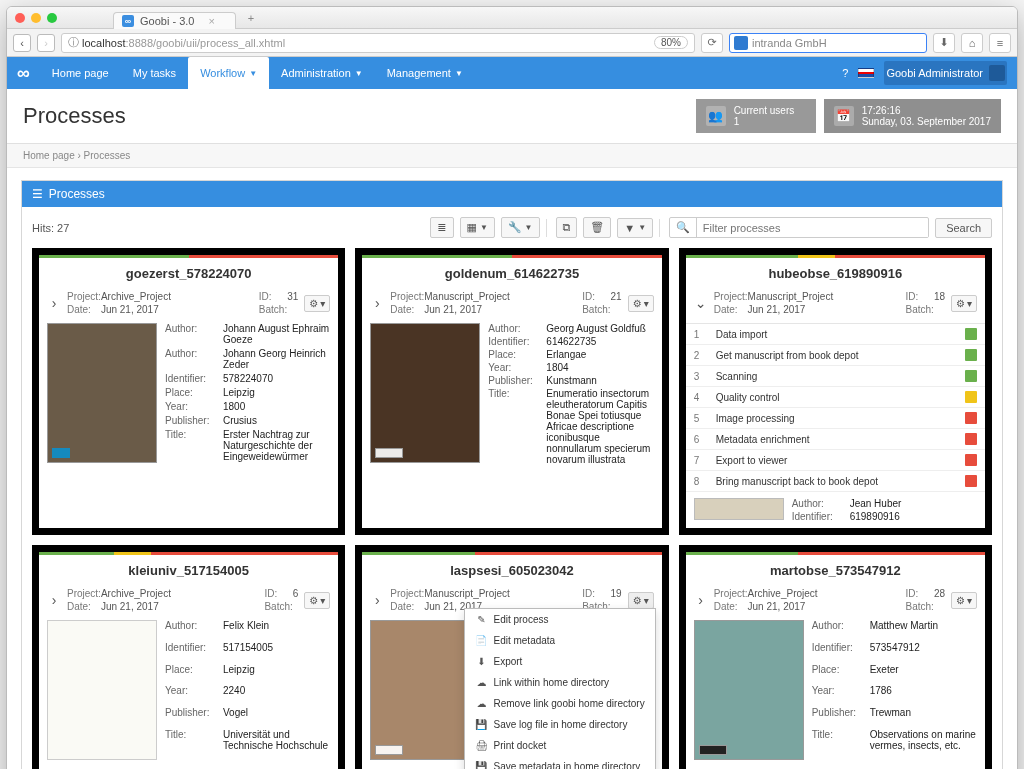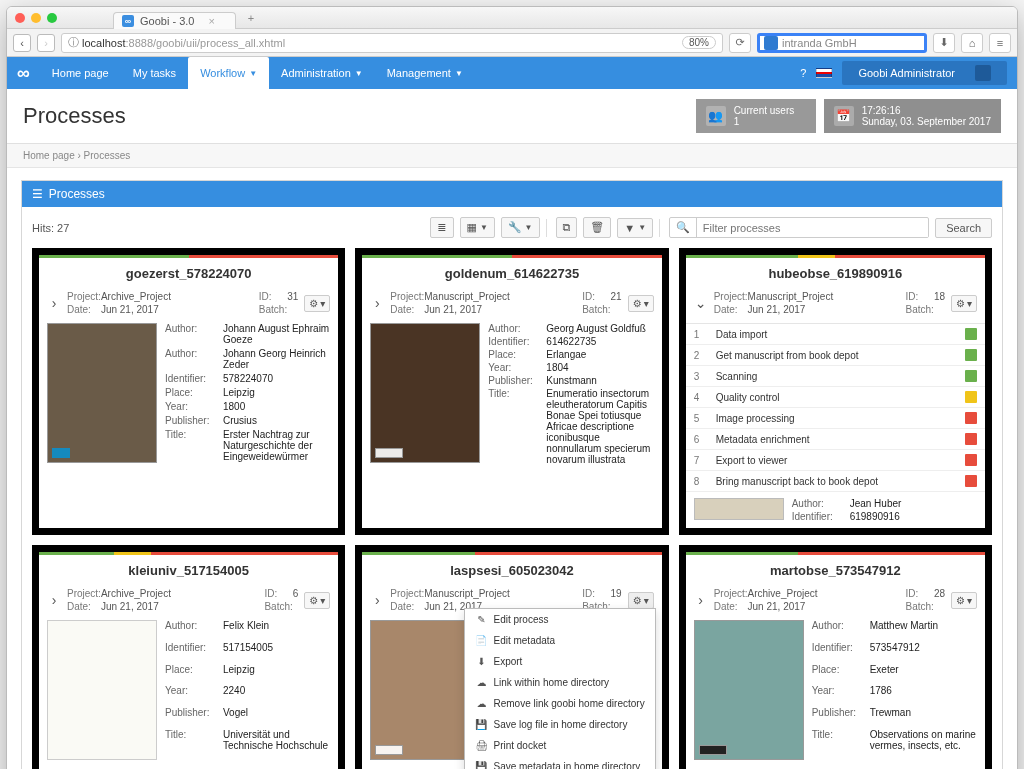--- a/index.html
+++ b/index.html
@@ -10,33 +10,33 @@
   .dot { width: 10px; height: 10px; border-radius: 50%; }
   .dot.r { background: #ff5f57; } .dot.y { background: #ffbd2e; } .dot.g { background: #28c940; }
   .mac-tab { margin-left: 50px; display: flex; align-items: center; gap: 6px; background: #fafafa; border: 1px solid #ccc; border-bottom: none; padding: 2px 20px 2px 8px; border-radius: 4px 4px 0 0; font-size: 11px; color: #555; position: relative; top: 3px; }
   .mac-tab .favicon { width: 12px; height: 12px; background: #3b8ee0; border-radius: 2px; display: flex; align-items: center; justify-content: center; color:#fff; font-size:9px; font-weight:bold; }
   .mac-toolbar { height: 28px; background:#f3f3f3; border-bottom:1px solid #ccc; display:flex; align-items:center; padding:0 6px; gap:6px; font-size:11px; color:#555; }
   .mac-toolbar .circle-btn { width:18px; height:18px; border:1px solid #bbb; border-radius:3px; display:flex; align-items:center; justify-content:center; background:#fff; }
   .addr { flex:1; display:flex; align-items:center; border:1px solid #ccc; border-radius:3px; background:#fff; height:20px; padding:0 6px; color:#666; }
   .addr .sec { color:#888; }
   .zoom-badge { border:1px solid #ccc; border-radius:9px; padding:0 6px; font-size:10px; color:#555; background:#fff; }
   .ref-btn, .tbtn { width:22px; height:20px; border:1px solid #ccc; border-radius:3px; background:#fff; display:flex; align-items:center; justify-content:center; color:#666; }
-  .search-box { width:170px; height:20px; border:3px solid #3b82f6; border-radius:3px; background:#fff; display:flex; align-items:center; padding:0 4px; color:#888; gap:4px; }
+  .search-box { width:198px; height:20px; border:1px solid #3b82f6; border-radius:3px; background:#fff; display:flex; align-items:center; padding:0 4px; color:#888; gap:4px; }
   .bluebox { width:14px; height:14px; background:#2f7bd1; border-radius:2px; }
 
   
   .app-nav { background:#368ee0; color:#fff; display:flex; align-items:center; height:32px; padding:0 10px; font-size:11px; }
   .app-logo { font-size:18px; font-weight:bold; margin-right:12px; letter-spacing:-2px; }
   .nav-item { padding:0 12px; height:32px; display:flex; align-items:center; cursor:pointer; }
   .nav-item.active { background:#fff; color:#368ee0; border-radius:2px 2px 0 0; }
   .nav-item .caret { margin-left:4px; font-size:8px; }
   .nav-spacer { flex:1; }
   .nav-right { display:flex; align-items:center; gap:10px; }
   .flag { width:16px; height:10px; background:linear-gradient(#fff 33%, #e00 33% 66%, #1b4da8 66%); border:1px solid rgba(0,0,0,.2); }
-  .user-pill { background:#2a75c0; padding:4px 16px; border-radius:2px; display:flex; align-items:center; gap:20px; }
+  .user-pill { background:#2a75c0; padding:4px 2px; border-radius:2px; display:flex; align-items:center; gap:6px; }
   .avatar-sm { width:16px; height:16px; background:#1e5a99; border-radius:2px; }
 
   
   .page-head { background:#fff; display:flex; align-items:center; padding:10px 16px; border-bottom:1px solid #e0e0e0; }
   .page-title { font-size:22px; font-weight:300; color:#333; flex:1; }
   .info-card { background:#999; color:#fff; display:flex; align-items:center; gap:8px; padding:6px 10px; margin-left:8px; min-width:120px; font-size:10px; }
   .info-card.alt { background:#8f8f8f; }
   .info-icon { width:20px; height:20px; background:rgba(255,255,255,.25); border-radius:2px; display:flex; align-items:center; justify-content:center; font-size:12px; }
   .breadcrumb { background:#f7f7f7; padding:6px 16px; border-bottom:1px solid #e5e5e5; color:#888; font-size:10px; }
   .breadcrumb a { color:#888; text-decoration:none; }

